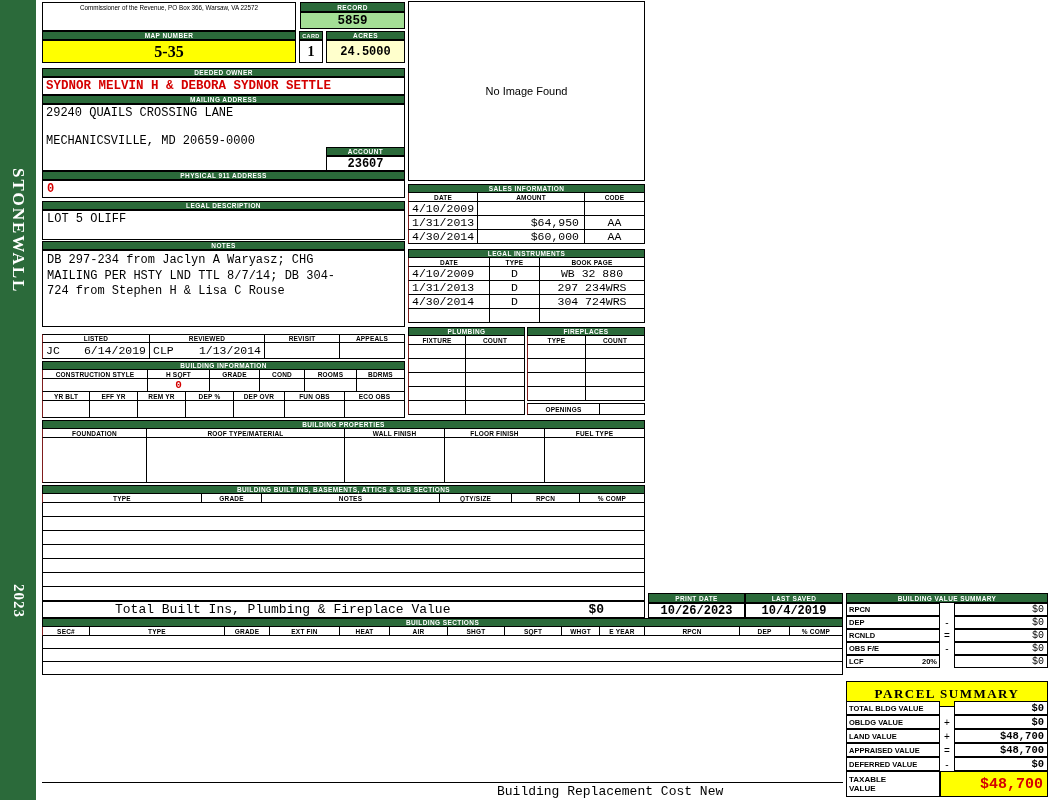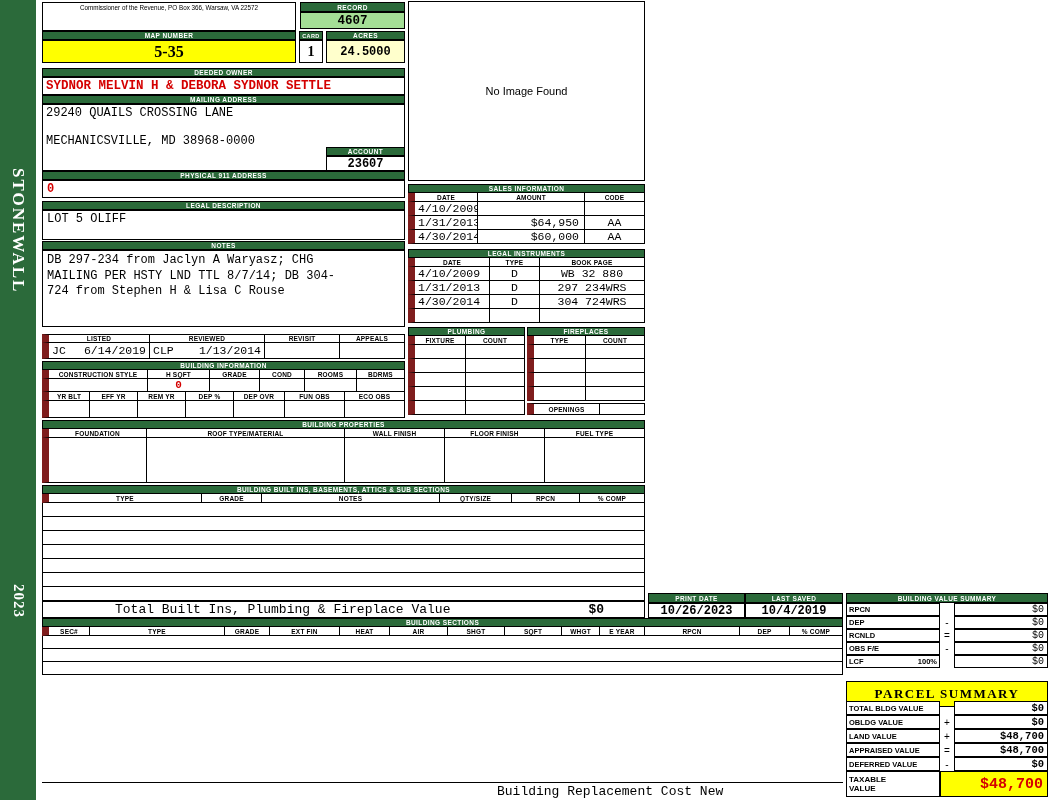--- a/index.html
+++ b/index.html
@@ -9,21 +9,21 @@
     --recgreen:#a4df96;
     --red:#d40000;
   }
   *{box-sizing:border-box;margin:0;padding:0}
   html,body{width:1050px;height:800px}
   body{position:relative;background:#fff;color:#000;font-family:"Liberation Sans",sans-serif;overflow:hidden}
   .bar{position:absolute;background:var(--green);color:#fff;font-size:6.5px;font-weight:bold;letter-spacing:.4px;display:flex;align-items:center;justify-content:center;border:1px solid #000;white-space:nowrap}
   .cell{position:absolute;border:1px solid #000;background:#fff}
   .row{position:absolute;display:flex}
   .row>div{border-right:1px solid #000;border-bottom:1px solid #000;background:#fff;display:flex;align-items:center;overflow:hidden}
-  .row>div:first-child{border-left:7px solid #7f1d1d}
+  .row>div:first-child{border-left:1px solid #7f1d1d}
   .hdr>div{font-size:6.5px;font-weight:bold;justify-content:center;letter-spacing:.2px;white-space:nowrap}
   .topb>div{border-top:1px solid #000}
   .data>div{font-family:"Liberation Mono",monospace;font-size:11.5px}
   .jl{justify-content:flex-start;padding-left:3px}
   .jr{justify-content:flex-end;padding-right:5px}
   .jc{justify-content:center}
   .mono{font-family:"Liberation Mono",monospace}
   .serif{font-family:"Liberation Serif",serif}
   .center{display:flex;align-items:center;justify-content:center}
   .sidebar{position:absolute;left:0;top:0;width:36px;height:800px;background:var(--green)}
@@ -34,36 +34,36 @@
 
 <div class="sidebar">
   <div class="vtext" style="top:168px;font-size:17px;letter-spacing:2px">STONEWALL</div>
   <div class="vtext" style="top:584px;font-size:15px;letter-spacing:1px">2023</div>
 </div>
 
 <div class="cell" style="left:42px;top:2px;width:254px;height:29px;padding-top:1px">
   <div style="font-size:6.3px;text-align:center">Commissioner of the Revenue, PO Box 366, Warsaw, VA 22572</div>
 </div>
 <div class="bar" style="left:300px;top:2px;width:105px;height:10px">RECORD</div>
-<div class="cell mono center" style="left:300px;top:12px;width:105px;height:17px;background:var(--recgreen);font-weight:bold;font-size:12.5px">4607</div>
+<div class="cell mono center" style="left:300px;top:12px;width:105px;height:17px;background:var(--recgreen);font-weight:bold;font-size:12.5px">5859</div>
 
 <div class="bar" style="left:42px;top:31px;width:254px;height:9px">MAP NUMBER</div>
 <div class="cell serif center" style="left:42px;top:40px;width:254px;height:23px;background:var(--yellow);font-weight:bold;font-size:16px">5-35</div>
 <div class="bar" style="left:299px;top:31px;width:24px;height:9px;font-size:5.5px">CARD</div>
 <div class="cell serif center" style="left:299px;top:40px;width:24px;height:23px;font-weight:bold;font-size:14px">1</div>
 <div class="bar" style="left:326px;top:31px;width:79px;height:9px">ACRES</div>
 <div class="cell mono center" style="left:326px;top:40px;width:79px;height:23px;background:var(--cream);font-weight:bold;font-size:12px">24.5000</div>
 
 <div class="bar" style="left:42px;top:68px;width:363px;height:9px">DEEDED OWNER</div>
 <div class="cell mono" style="left:42px;top:77px;width:363px;height:18px;display:flex;align-items:center;padding-left:3px;font-weight:bold;font-size:12.5px;color:var(--red)">SYDNOR MELVIN H &amp; DEBORA SYDNOR SETTLE</div>
 
 <div class="bar" style="left:42px;top:95px;width:363px;height:9px">MAILING ADDRESS</div>
 <div class="cell mono" style="left:42px;top:104px;width:363px;height:67px;font-size:12px;line-height:15px;padding:1px 3px">
   <div>29240 QUAILS CROSSING LANE</div>
-  <div style="margin-top:13px">MECHANICSVILLE, MD 38968-0000</div>
+  <div style="margin-top:13px">MECHANICSVILLE, MD 20659-0000</div>
 </div>
 <div class="bar" style="left:326px;top:147px;width:79px;height:9px">ACCOUNT</div>
 <div class="cell mono center" style="left:326px;top:156px;width:79px;height:15px;font-weight:bold;font-size:12px">23607</div>
 
 <div class="bar" style="left:42px;top:171px;width:363px;height:9px">PHYSICAL 911 ADDRESS</div>
 <div class="cell mono" style="left:42px;top:180px;width:363px;height:18px;display:flex;align-items:center;padding-left:4px;font-weight:bold;font-size:12px;color:var(--red)">0</div>
 
 <div class="bar" style="left:42px;top:201px;width:363px;height:9px">LEGAL DESCRIPTION</div>
 <div class="cell mono" style="left:42px;top:210px;width:363px;height:30px;font-size:12px;padding:1px 4px">LOT 5 OLIFF</div>
 
@@ -301,21 +301,21 @@
 
 <div class="cell" style="left:846px;top:642px;width:94px;height:13px;display:flex;align-items:center;justify-content:space-between;padding:0 2px;font-size:7.5px;font-weight:bold">
     <span>OBS F/E</span>
     <span></span>
   </div>
 <div style="position:absolute;left:940px;top:642px;width:14px;height:13px;display:flex;align-items:center;justify-content:center;font-size:10px">-</div>
 <div class="cell mono" style="left:954px;top:642px;width:94px;height:13px;display:flex;align-items:center;justify-content:flex-end;padding-right:3px;font-size:10px">$0</div>
 
 <div class="cell" style="left:846px;top:655px;width:94px;height:13px;display:flex;align-items:center;justify-content:space-between;padding:0 2px;font-size:7.5px;font-weight:bold">
     <span>LCF</span>
-    <span>100%</span>
+    <span>20%</span>
   </div>
 <div style="position:absolute;left:940px;top:655px;width:14px;height:13px;display:flex;align-items:center;justify-content:center;font-size:10px"></div>
 <div class="cell mono" style="left:954px;top:655px;width:94px;height:13px;display:flex;align-items:center;justify-content:flex-end;padding-right:3px;font-size:10px">$0</div>
 
 <div class="bar" style="left:42px;top:618px;width:801px;height:9px">BUILDING SECTIONS</div>
 <div class="row hdr" style="left:42px;top:627px;height:9px">
   <div style="width:48px">SEC#</div>
   <div style="width:135px">TYPE</div>
   <div style="width:45px">GRADE</div>
   <div style="width:70px">EXT FIN</div>

